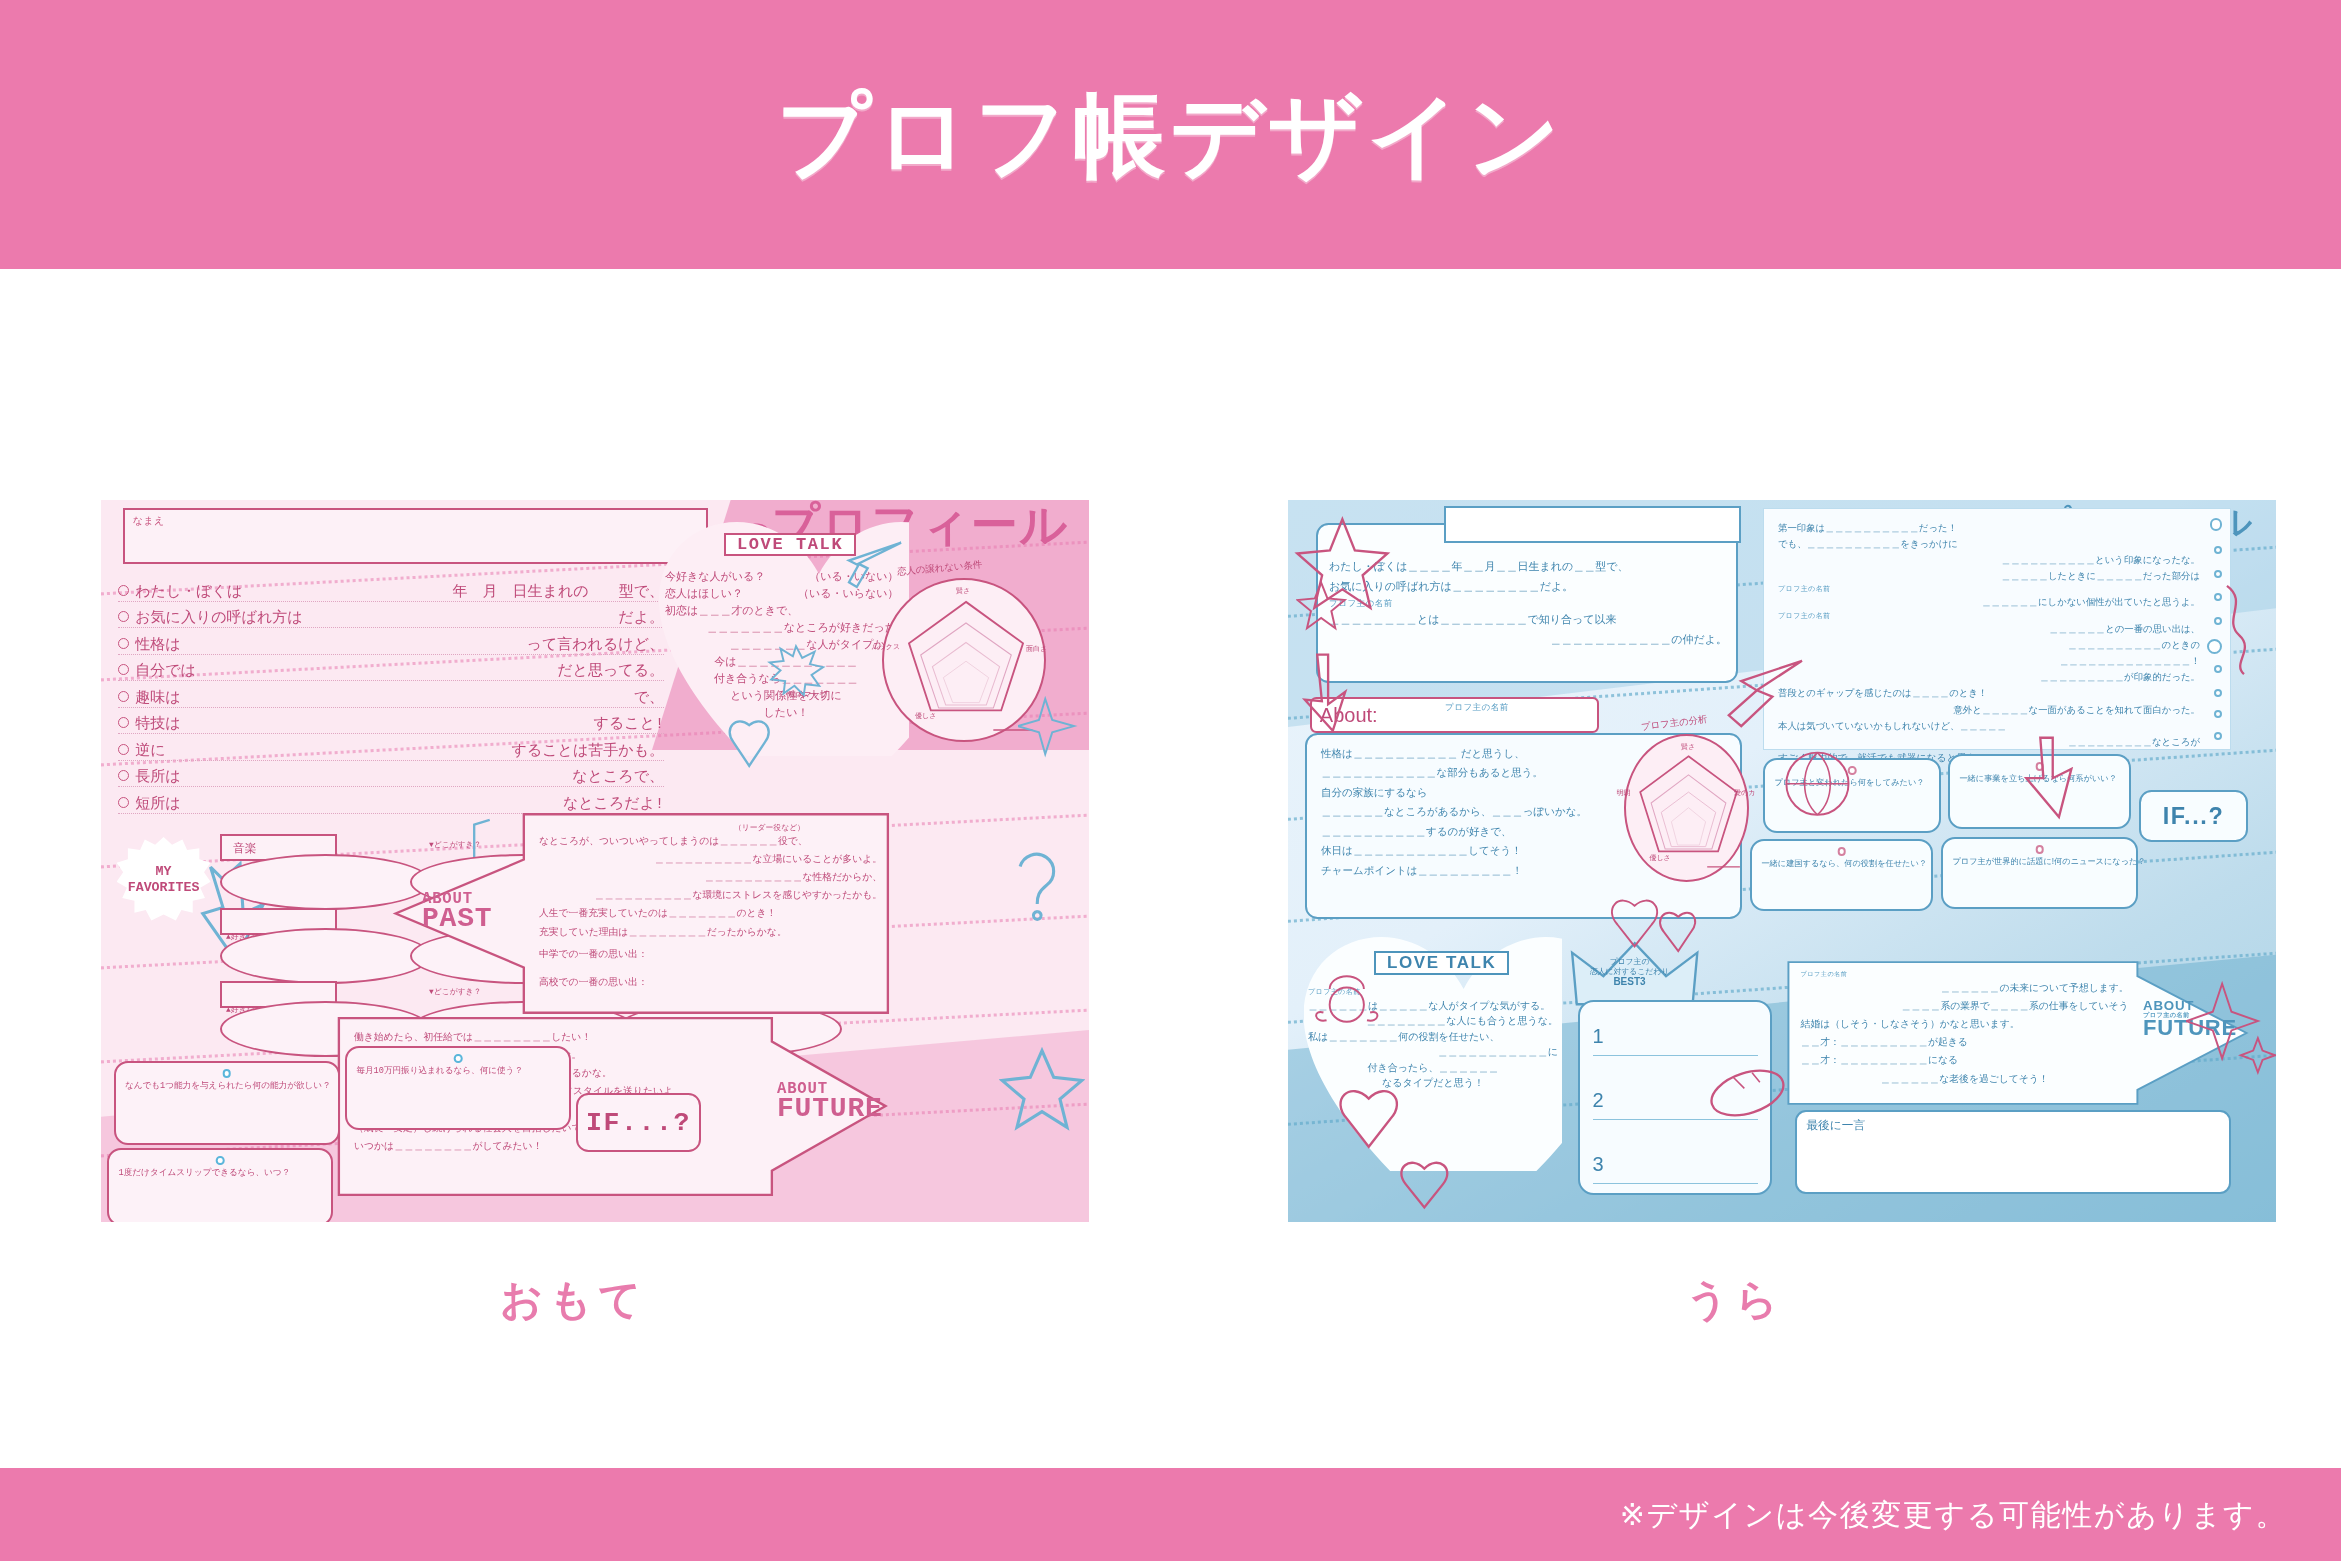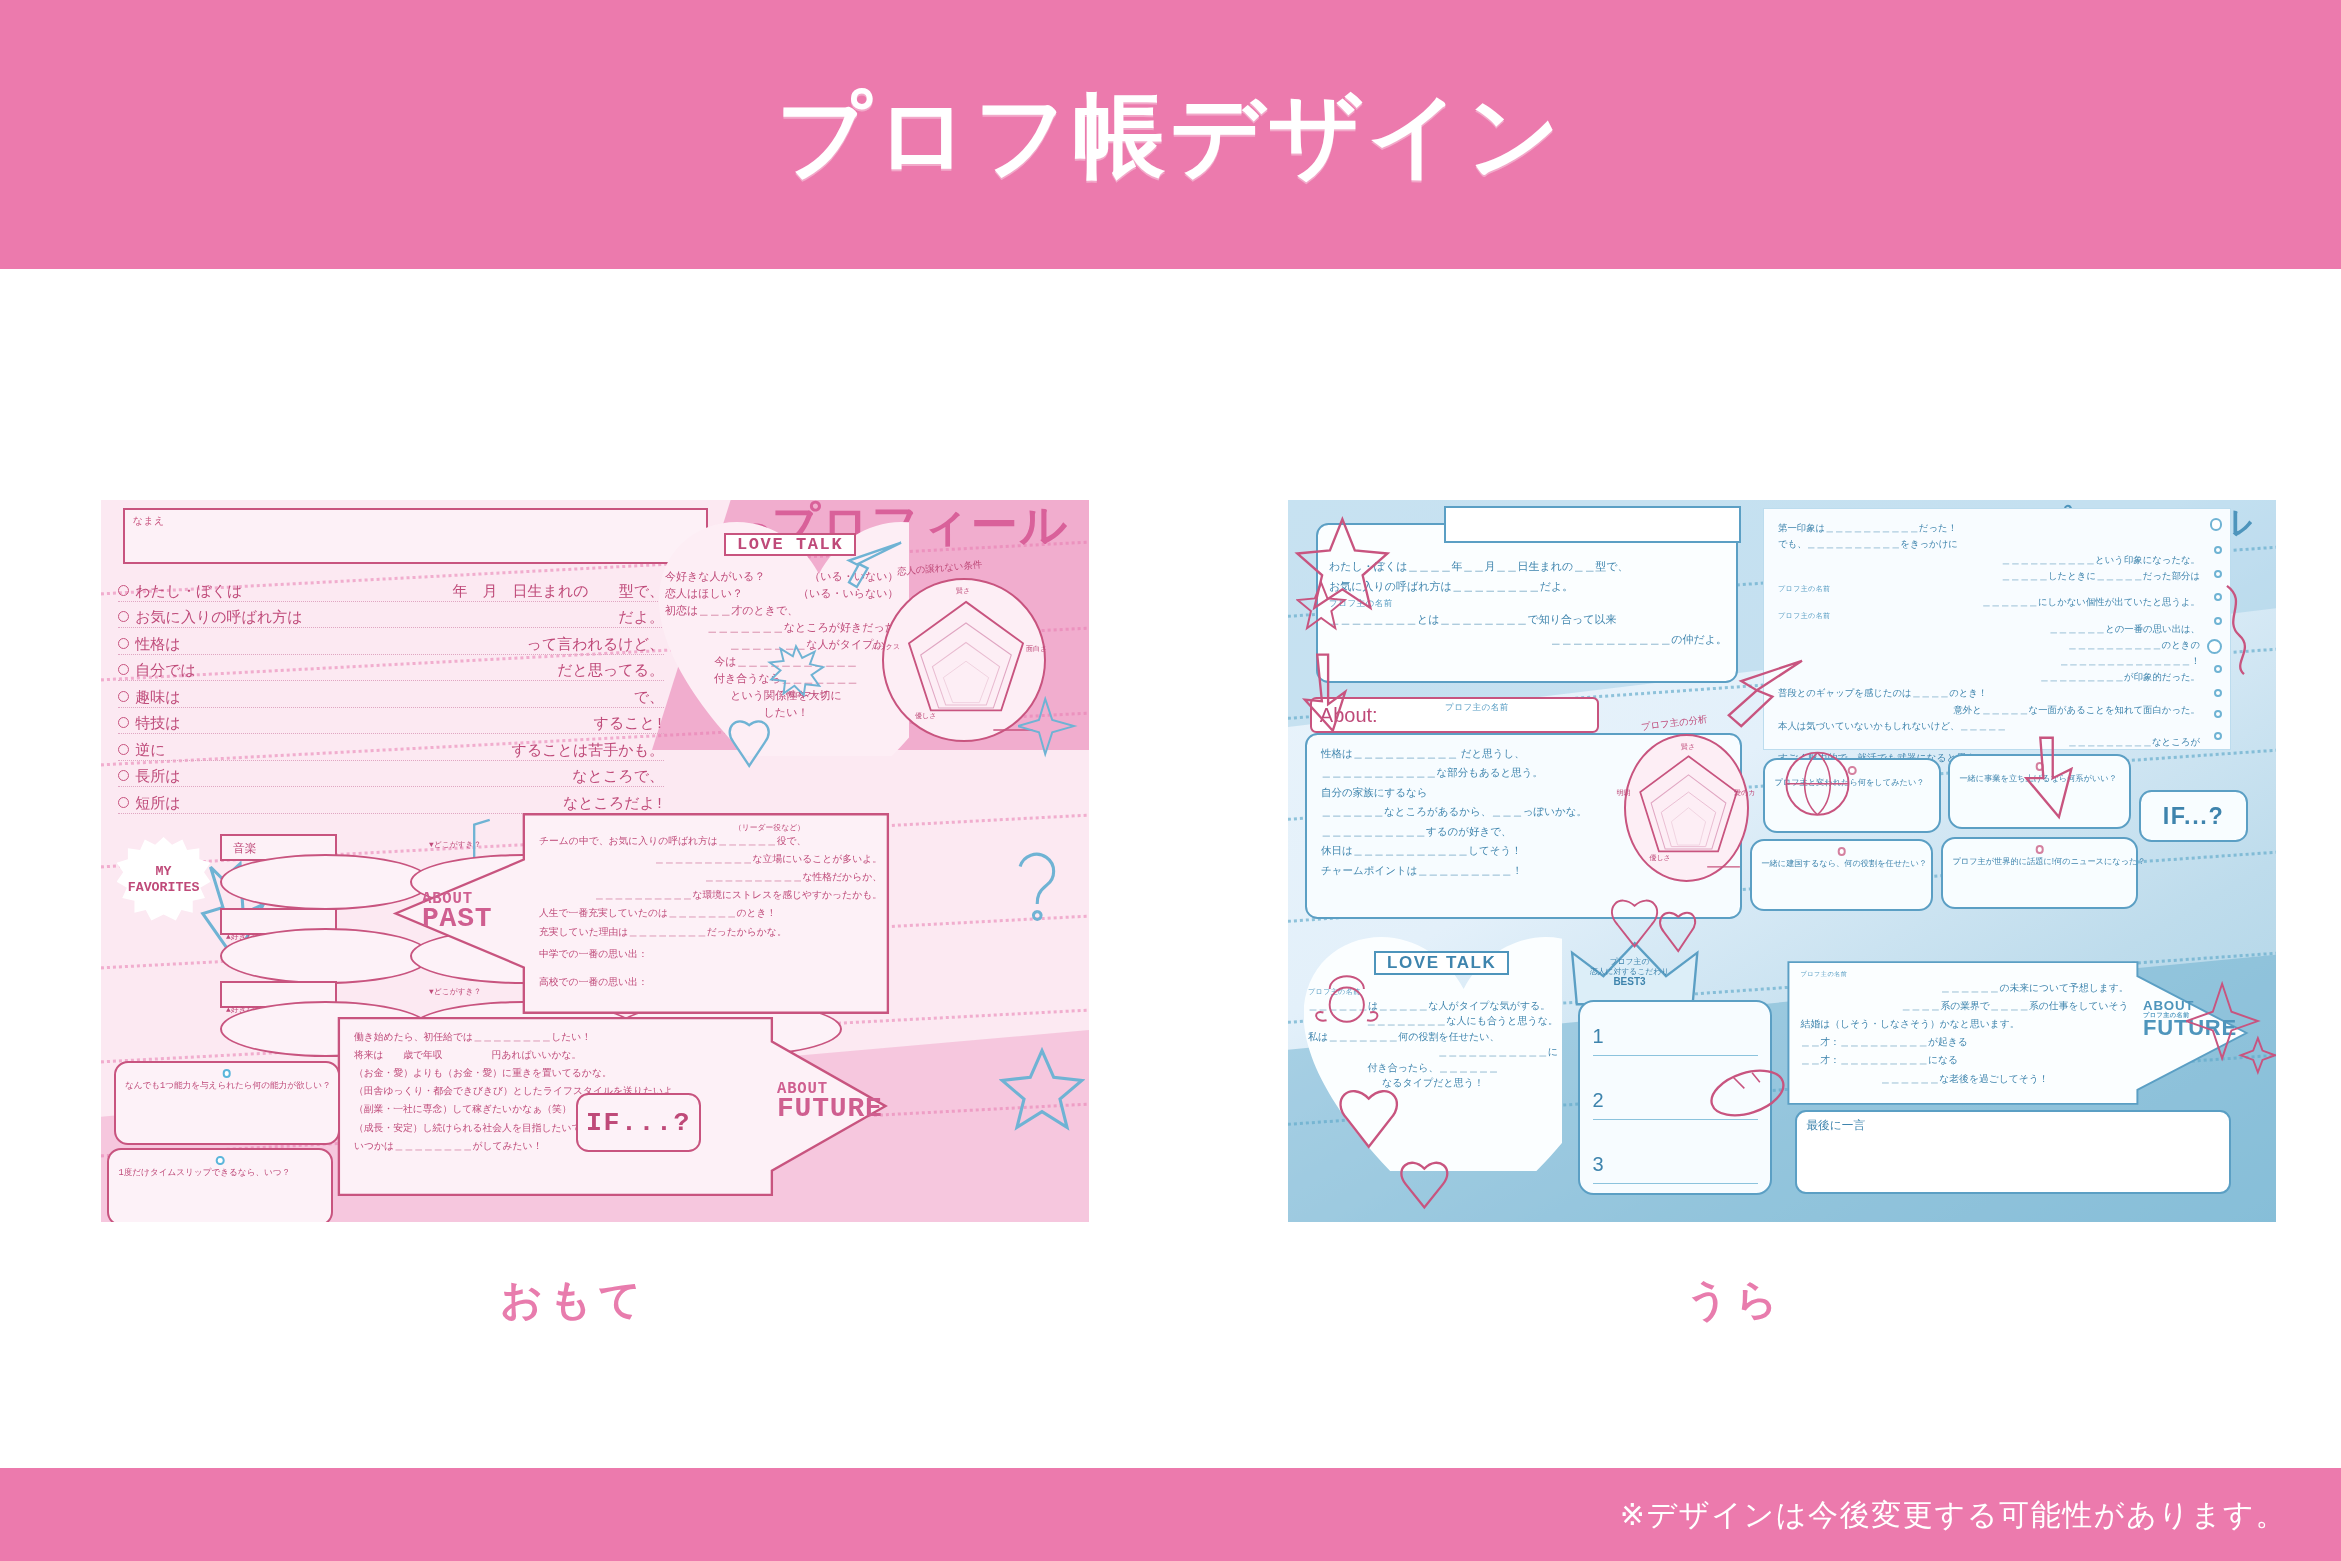--- a/index.html
+++ b/index.html
@@ -352,21 +352,21 @@
     <div class="arrow-panel" style="left:290px; top:311px; width:500px; height:205px;">
       <svg style="position:absolute; left:0; top:0;" width="500" height="205" viewBox="0 0 640 262">
         <path d="M170,4 L636,4 L636,258 L170,258 L170,200 L6,131 L170,62 Z" fill="#fdf1f7" stroke="#c8547f" stroke-width="3"></path>
       </svg>
       <div class="arrow-label" style="left:31px; top:81px;">
         <span class="a1">ABOUT</span>
         <span class="a2">PAST</span>
       </div>
       <div style="position:absolute; left:148px; top:11px; width:343px;">
         <div class="minihint" style="position:relative; left:195px; top:0;">（リーダー役など）</div>
-        <div class="fline" style="font-size:9.8px">チームの中で、お気に入りの呼ばれ方は＿＿＿＿＿＿役で、</div>
+        <div class="fline" style="font-size:9.8px">なところが、ついついやってしまうのは＿＿＿＿＿＿役で、</div>
         <div class="fline" style="font-size:9.8px; text-align:right">＿＿＿＿＿＿＿＿＿＿な立場にいることが多いよ。</div>
         <div class="fline" style="font-size:9.8px; text-align:right">＿＿＿＿＿＿＿＿＿＿な性格だからか、</div>
         <div class="fline" style="font-size:9.8px; text-align:right">＿＿＿＿＿＿＿＿＿＿な環境にストレスを感じやすかったかも。</div>
         <div class="fline" style="font-size:9.8px">人生で一番充実していたのは＿＿＿＿＿＿＿のとき！</div>
         <div class="fline" style="font-size:9.8px">充実していた理由は＿＿＿＿＿＿＿＿だったからかな。</div>
         <div class="fline" style="font-size:9.8px; margin-top:4.7px">中学での一番の思い出：</div>
         <div class="fline" style="font-size:9.8px; margin-top:9.4px">高校での一番の思い出：</div>
       </div>
     </div>
 
@@ -385,20 +385,24 @@
         <div class="fline" style="font-size:9.8px">（田舎ゆっくり・都会できびきび）としたライフスタイルを送りたいよ。</div>
         <div class="fline" style="font-size:9.8px">（副業・一社に専念）して稼ぎたいかなぁ（笑）</div>
         <div class="fline" style="font-size:9.8px">（成長・安定）し続けられる社会人を目指したいです！</div>
         <div class="fline" style="font-size:9.8px">いつかは＿＿＿＿＿＿＿＿がしてみたい！</div>
       </div>
     </div>
 
     <div class="ifbox" style="left:12.5px; top:561px; width:226px; height:84px;">
       <span class="dot"></span>
       <span class="q" style="font-size:8.6px">なんでも1つ能力を与えられたら何の能力が欲しい？</span>
+    </div>
+    <div class="ifbox" style="left:244px; top:546px; width:226px; height:84px;">
+      <span class="dot"></span>
+      <span class="q" style="font-size:8.6px">毎月10万円振り込まれるなら、何に使う？</span>
     </div>
     <div class="ifbox" style="left:6.2px; top:648px; width:226px; height:78px;">
       <span class="dot"></span>
       <span class="q" style="font-size:8.6px">1度だけタイムスリップできるなら、いつ？</span>
     </div>
     <div class="iflabel" style="left:475px; top:593px; width:125px; height:59px;">IF...?</div>
   </div>
 
   <div class="card card-back">
     <div class="wash wash-b1"></div>

